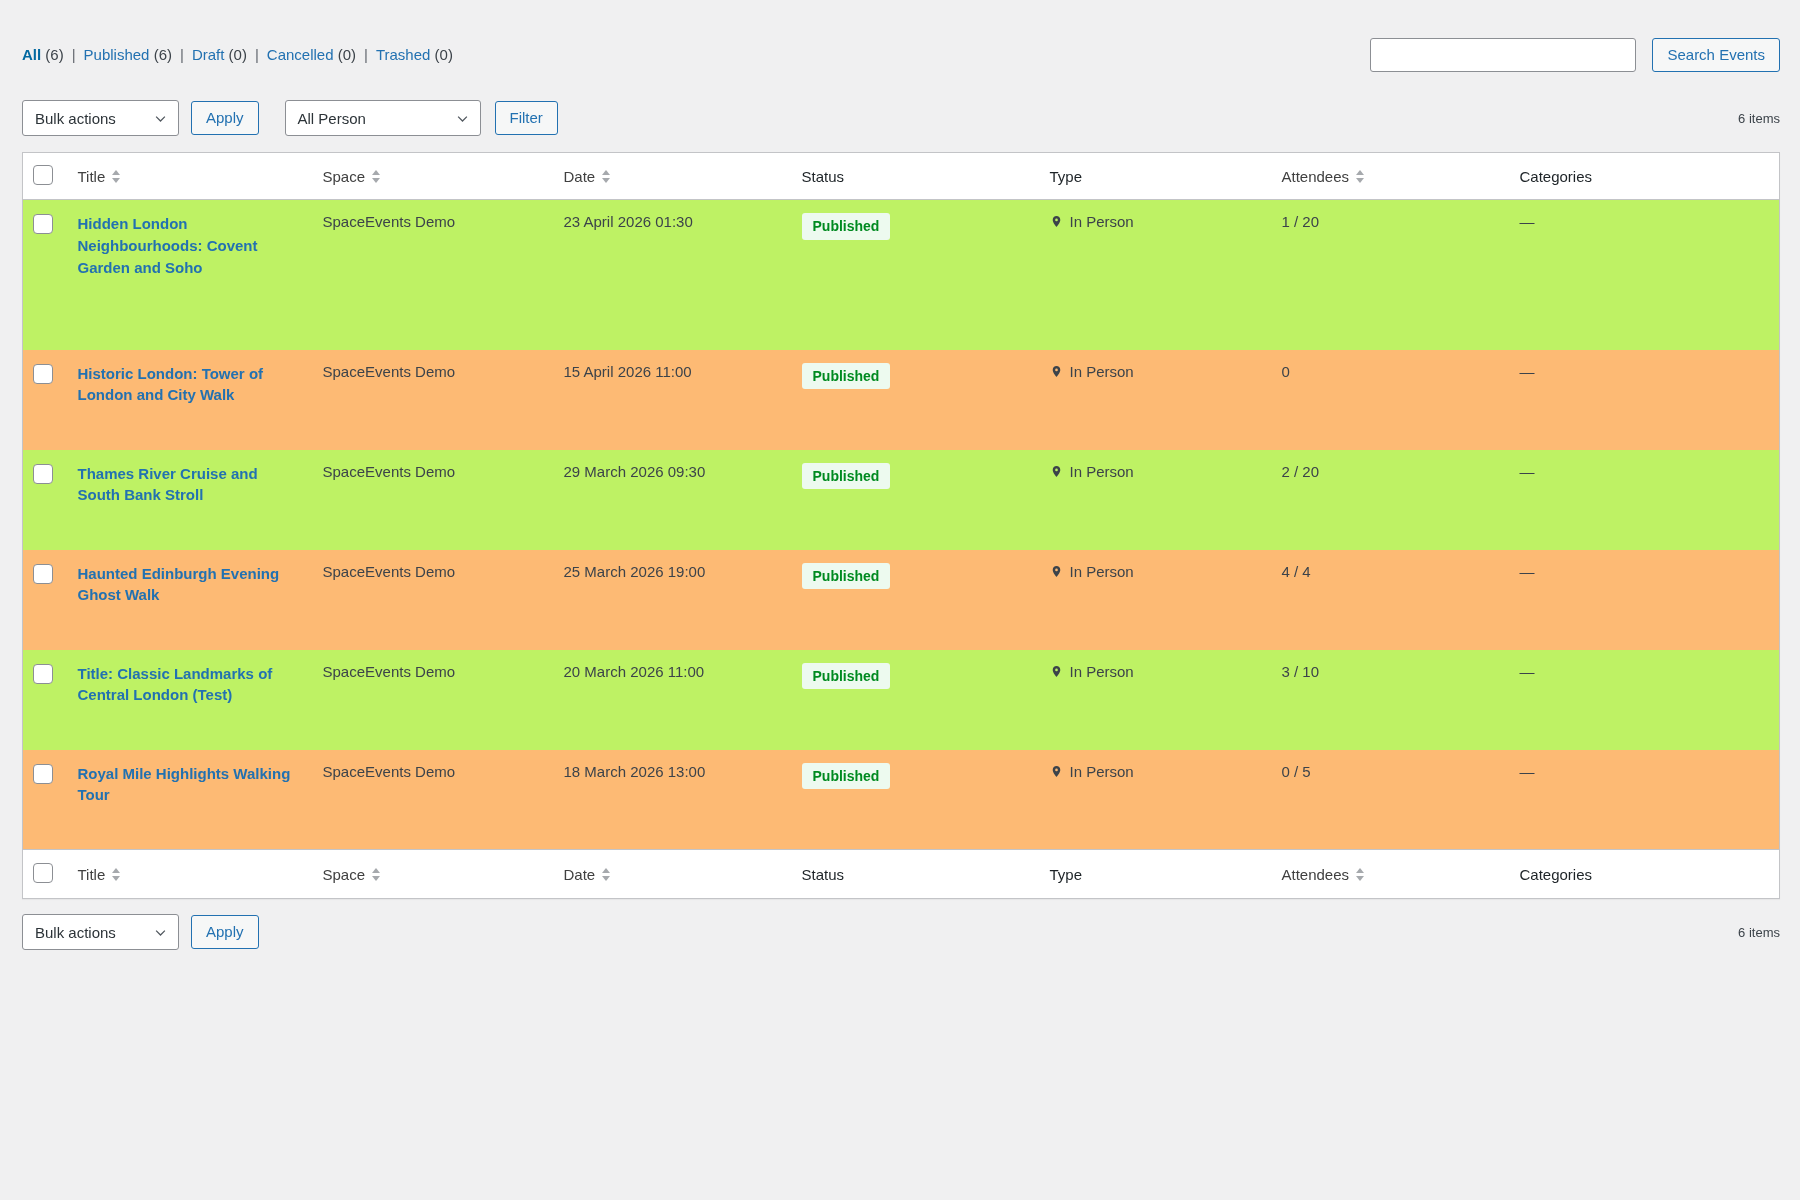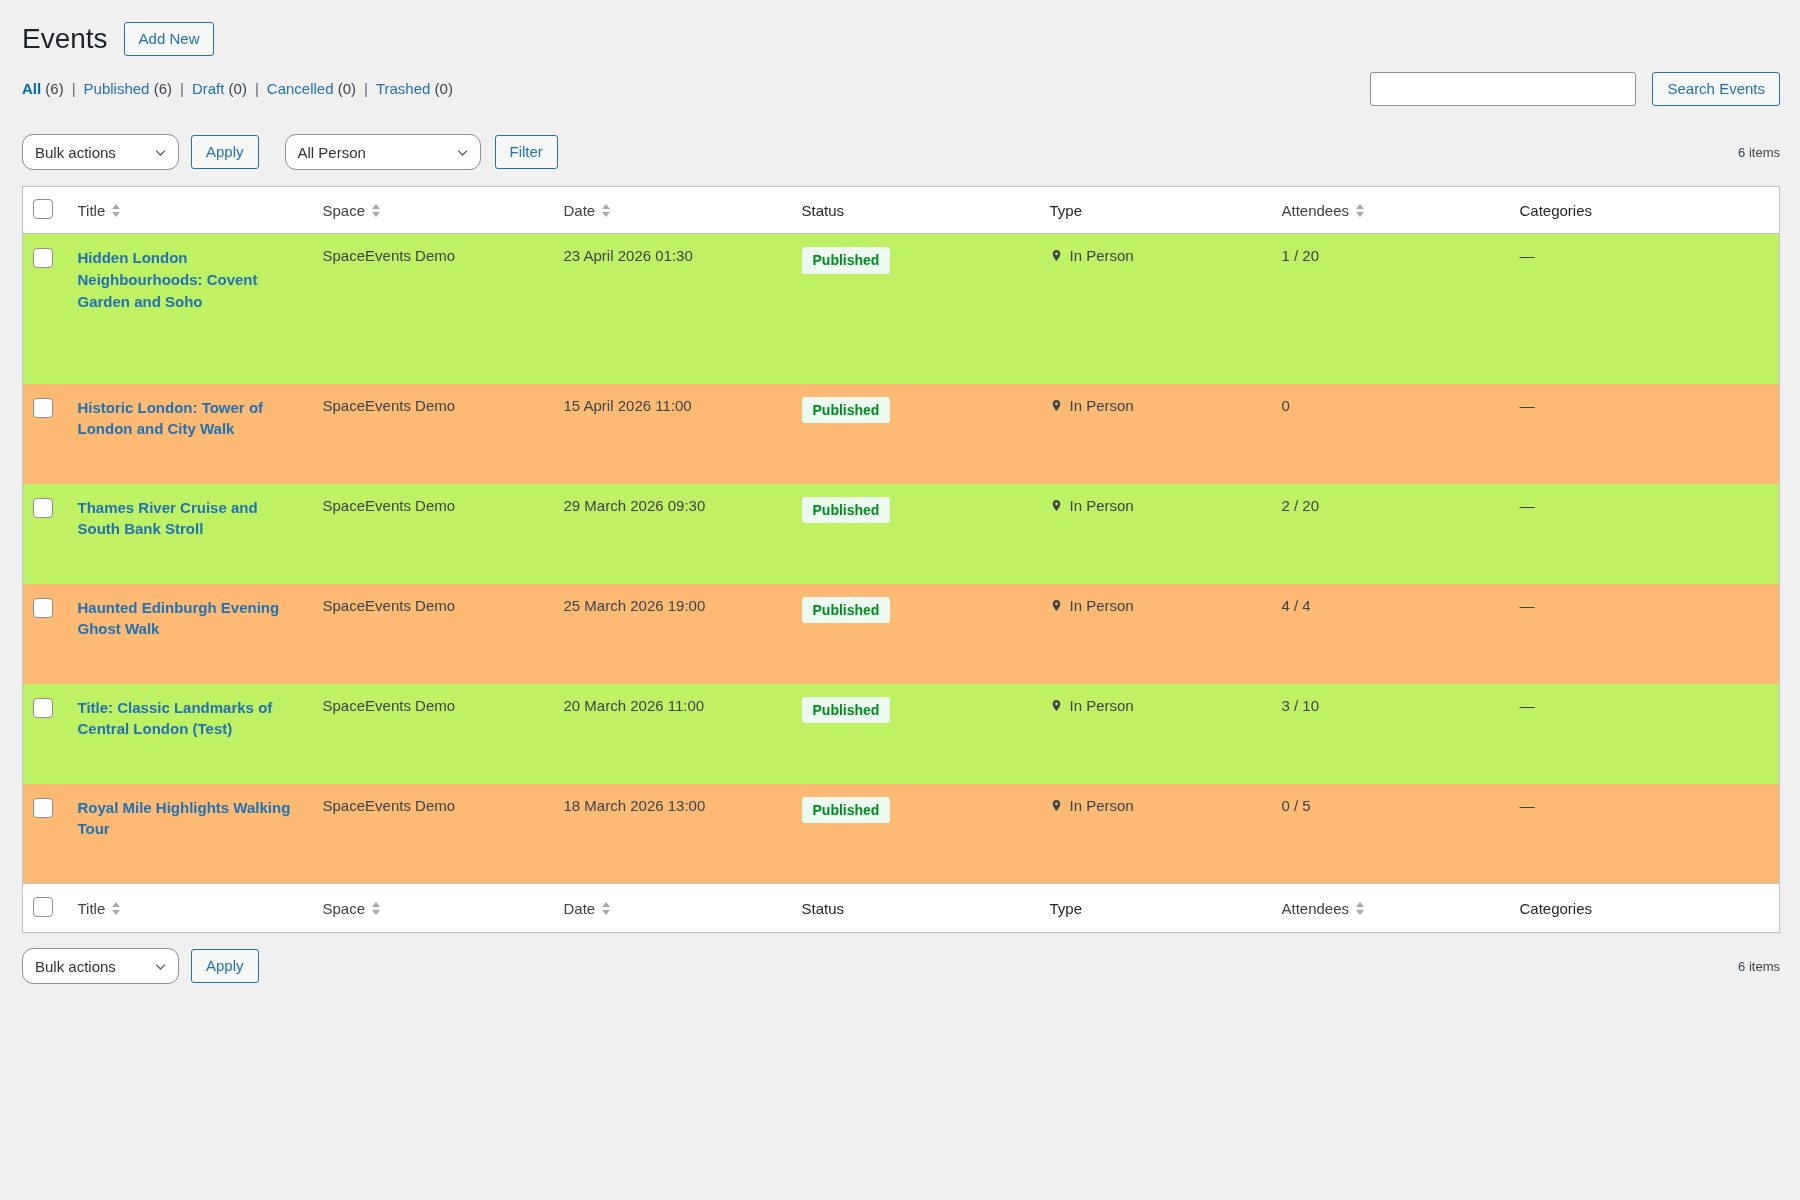--- a/index.html
+++ b/index.html
@@ -34,21 +34,21 @@
     width:266px; height:34px; border:1px solid #8c8f94; border-radius:3px;
     background:#fff; font-size:15px; padding:0 8px; outline:none;
     font-family:"Liberation Sans", sans-serif;
   }
 
   
   .toolbar { display:flex; justify-content:space-between; align-items:center; margin-top:28px; }
   .toolbar-left { display:flex; align-items:center; }
   .selectbox {
     display:inline-flex; align-items:center; justify-content:space-between;
-    background:#fff; border:1px solid #8c8f94; border-radius:11px;
+    background:#fff; border:1px solid #8c8f94; border-radius:3px;
     height:36px; padding:0 10px 0 12px; font-size:15px; color:#2c3338; cursor:pointer; gap:20px;
   }
   .selectbox .chev { display:inline-flex; }
   .sel-bulk { width:157px; margin-right:12px; }
   .sel-spaces { width:196px; margin-left:26px; margin-right:14px; }
   .items-count { font-size:13px; color:#3c434a; }
 
   
   table.list {
     width:100%; border-collapse:collapse; background:#fff;
@@ -92,24 +92,20 @@
   col.c-date { width:238px; }
   col.c-status { width:248px; }
   col.c-type { width:232px; }
   col.c-att { width:238px; }
 </style>
 </head>
 <body>
 
 <div class="wrap">
 
-  <div class="header-row">
-    <h1 class="page-title">Events</h1>
-    <button class="btn">Add New</button>
-  </div>
 
   <div class="views-row">
     <div class="views" id="views"><span><span class="current-label">All</span><span class="count"> (6)</span></span><span class="sep">|</span><span><a href="#">Published</a><span class="count"> (6)</span></span><span class="sep">|</span><span><a href="#">Draft</a><span class="count"> (0)</span></span><span class="sep">|</span><span><a href="#">Cancelled</a><span class="count"> (0)</span></span><span class="sep">|</span><span><a href="#">Trashed</a><span class="count"> (0)</span></span></div>
     <div class="search-box">
       <input class="search-input" type="text" value="" style="">
       <button class="btn">Search Events</button>
     </div>
   </div>
 
   <div class="toolbar">

